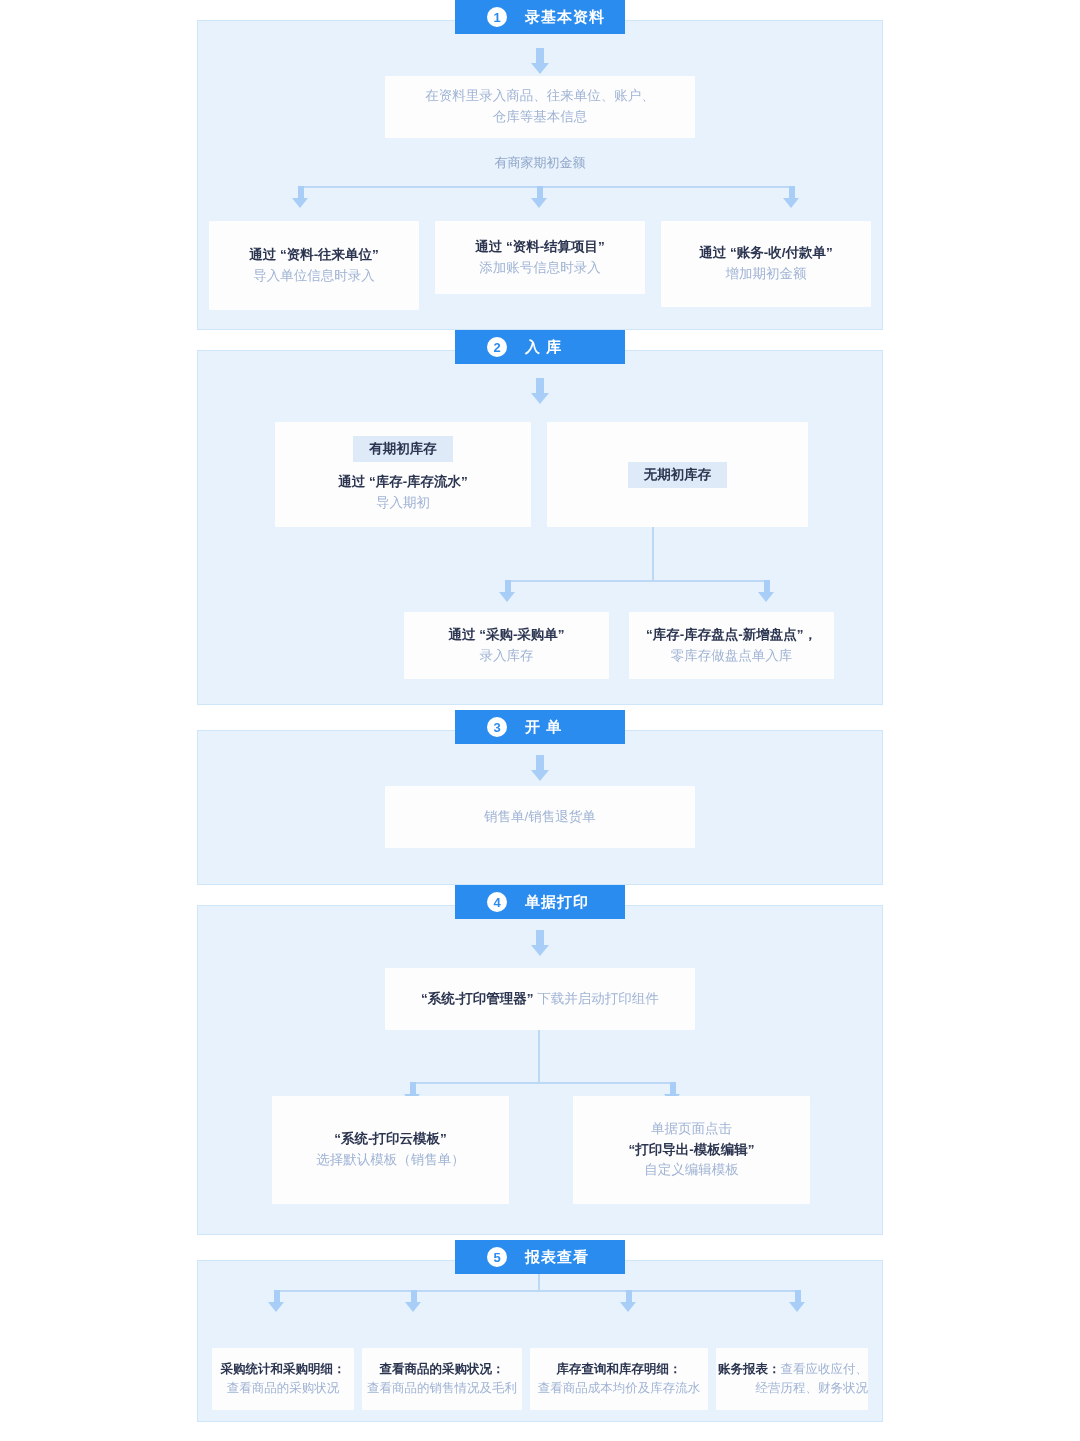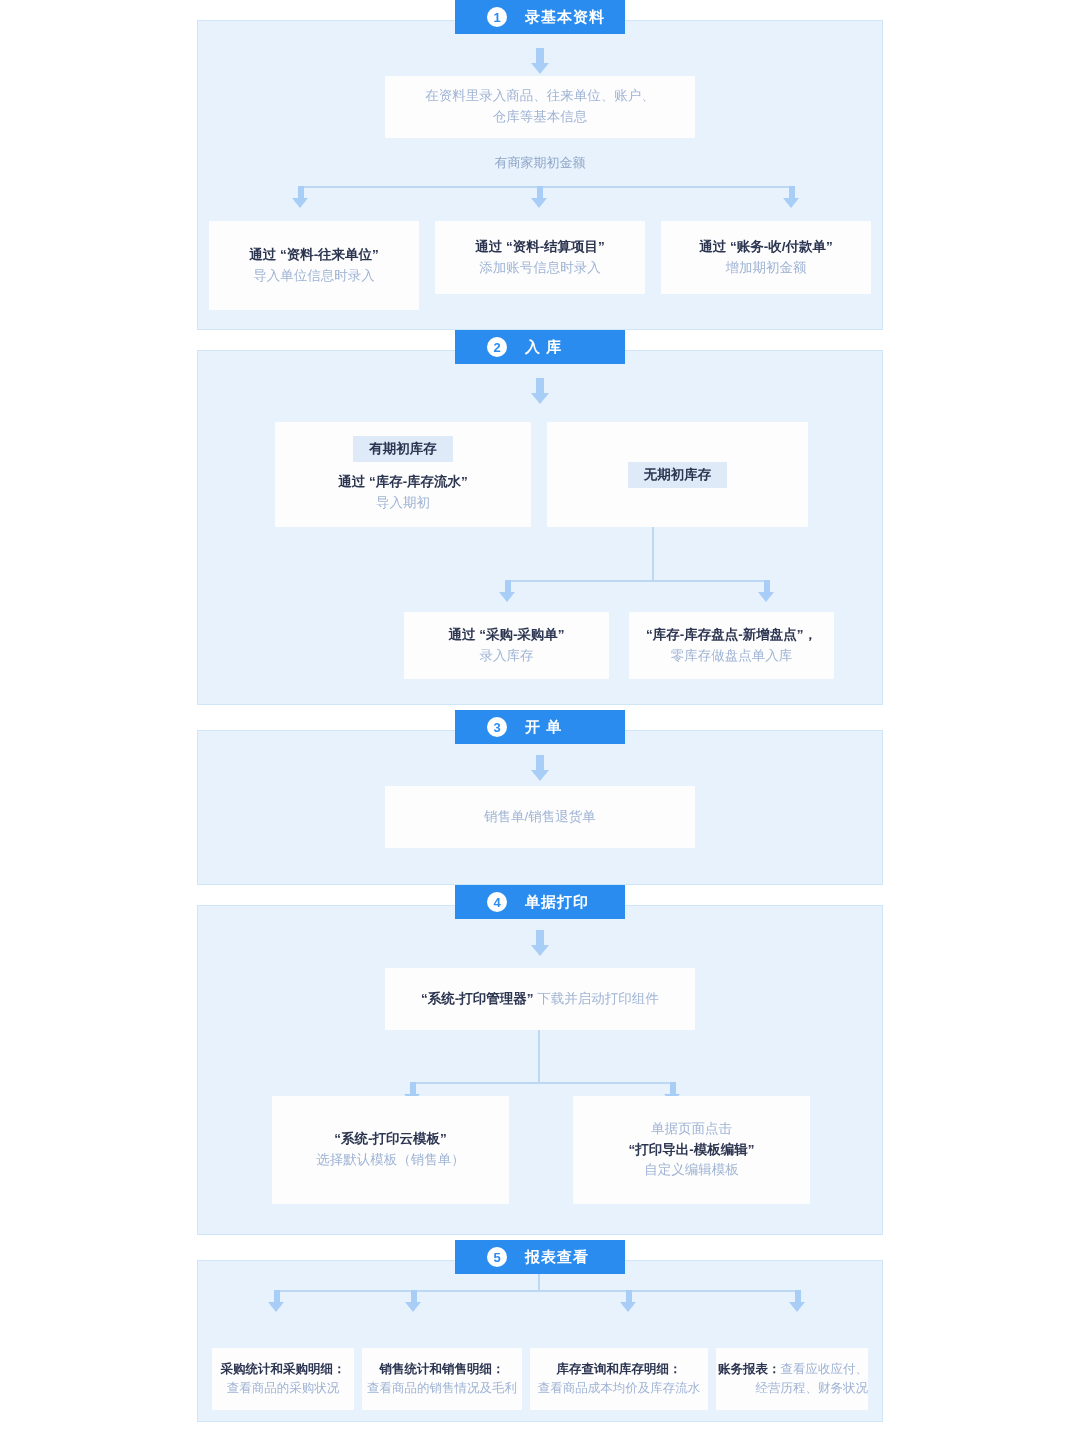--- a/index.html
+++ b/index.html
@@ -82,21 +82,21 @@
   </div>
 
   <div class="card" style="left:209px;top:221px;width:210px;height:89px;">
     <div class="ln b">通过 “资料-往来单位”</div>
     <div class="ln g">导入单位信息时录入</div>
   </div>
   <div class="card" style="left:435px;top:221px;width:210px;height:73px;">
     <div class="ln b">通过 “资料-结算项目”</div>
     <div class="ln g">添加账号信息时录入</div>
   </div>
-  <div class="card" style="left:661px;top:221px;width:210px;height:73px;">
+  <div class="card" style="left:661px;top:221px;width:210px;height:86px;">
     <div class="ln b">通过 “账务-收/付款单”</div>
     <div class="ln g">增加期初金额</div>
   </div>
 
   <div class="section" style="top:350px;height:355px;"></div>
   <div class="hdr" style="top:330px;">
     <div class="num">2</div>
     <div class="ht">入 库</div>
   </div>
 
@@ -210,21 +210,21 @@
   <div class="arw thin" style="left:789px;top:1290px;">
     <div class="stem" style="height:12px;"></div>
       <div class="head"></div>
   </div>
 
   <div class="card" style="left:212px;top:1348px;width:142px;height:62px;">
     <div class="ln b" style="font-size:12.5px;">采购统计和采购明细：</div>
     <div class="ln g" style="font-size:12.5px;">查看商品的采购状况</div>
   </div>
   <div class="card" style="left:362px;top:1348px;width:160px;height:62px;">
-    <div class="ln b" style="font-size:12.5px;">销售统计和销售明细：</div>
+    <div class="ln b" style="font-size:12.5px;">查看商品的采购状况：</div>
     <div class="ln g" style="font-size:12.5px;">查看商品的销售情况及毛利</div>
   </div>
   <div class="card" style="left:530px;top:1348px;width:178px;height:62px;">
     <div class="ln b" style="font-size:12.5px;">库存查询和库存明细：</div>
     <div class="ln g" style="font-size:12.5px;">查看商品成本均价及库存流水</div>
   </div>
   <div class="card mix" style="left:716px;top:1348px;width:152px;height:62px;align-items:flex-end;">
     <div class="ln" style="font-size:12.5px;">
       <span class="b">账务报表：</span><span class="g">查看应收应付、</span>
     </div>

